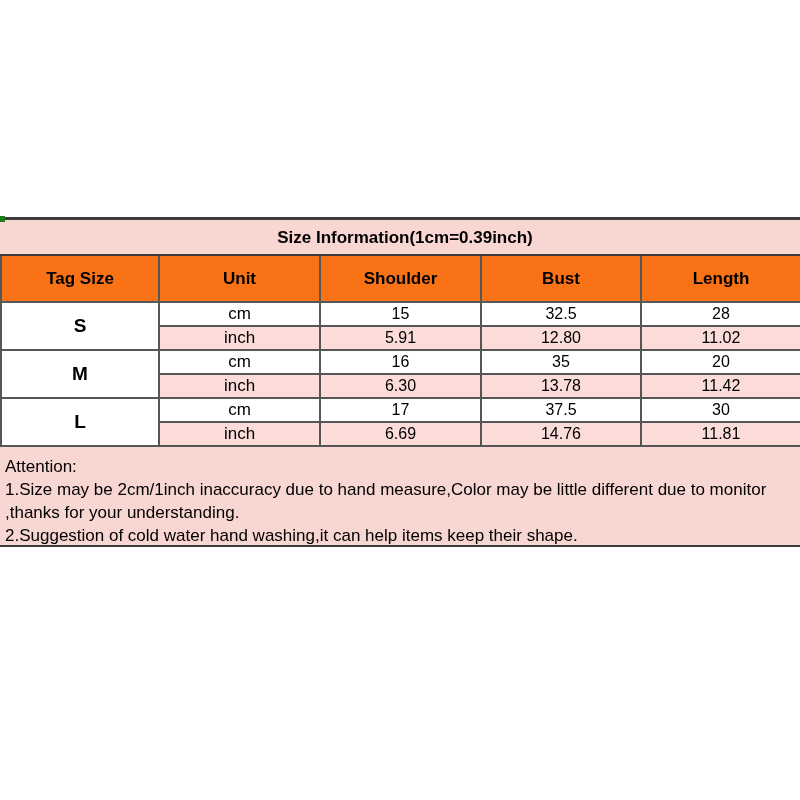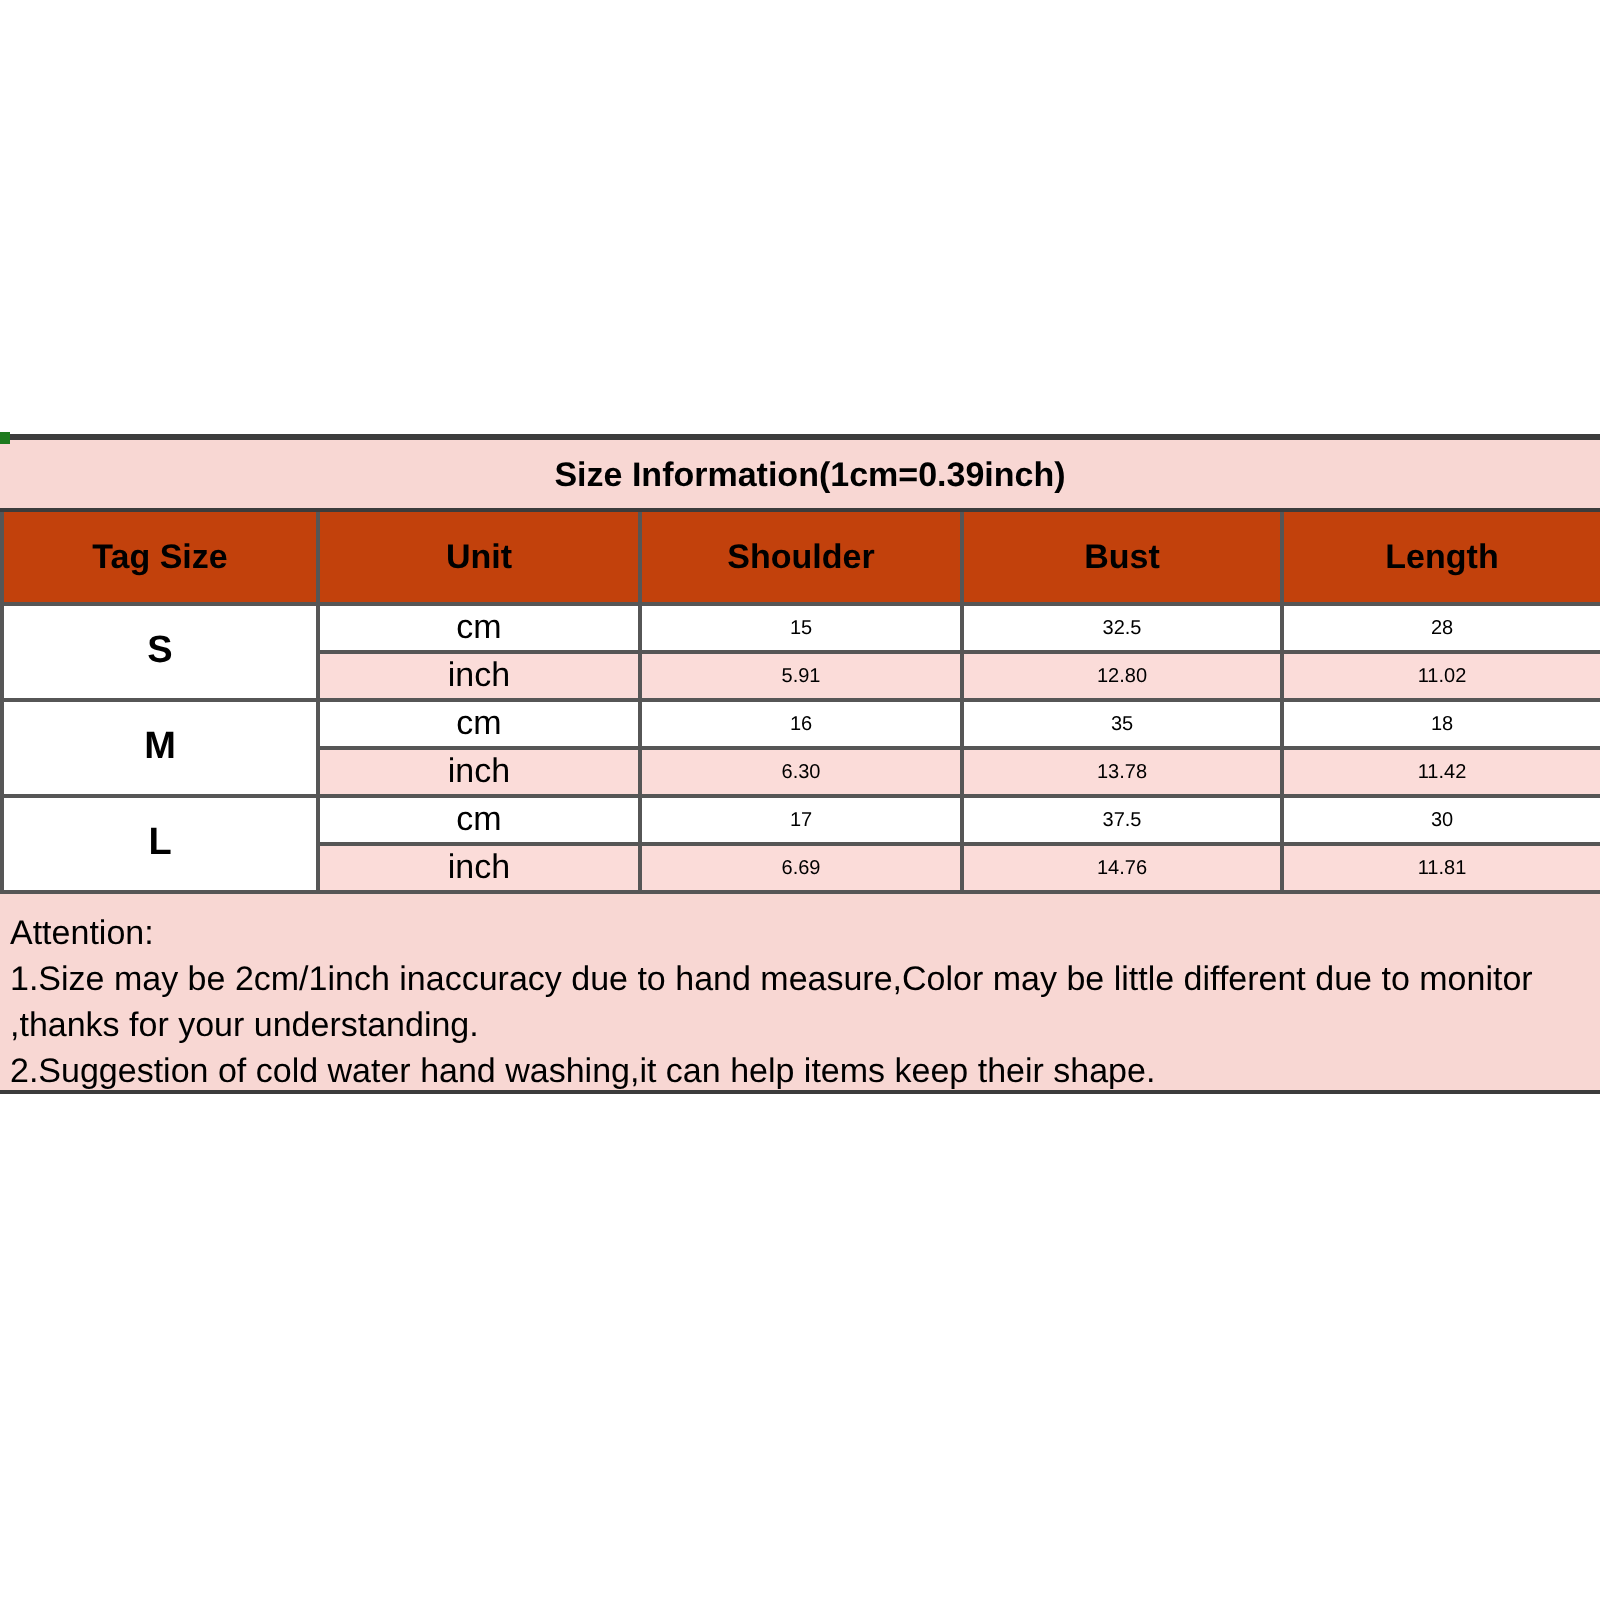--- a/index.html
+++ b/index.html
@@ -58,28 +58,28 @@
   }
   table.size-table th,
   table.size-table td {
     border: 2px solid #565656;
     text-align: center;
     padding: 0;
     overflow: hidden;
   }
   table.size-table th {
     border-top: none;
-    background: #c2410c;
+    background: #f97316;
     height: 45px;
     font-size: 17px;
     font-weight: bold;
   }
   table.size-table td {
     height: 22px;
-    font-size: 10px;
+    font-size: 16px;
     background: #ffffff;
   }
   table.size-table td.tag-cell {
     font-weight: bold;
     font-size: 19px;
     background: #ffffff;
   }
   table.size-table tr.inch-row td {
     background: #fbdcd9;
   }
@@ -135,21 +135,21 @@
         <td class="unit-cell">inch</td>
         <td>5.91</td>
         <td>12.80</td>
         <td>11.02</td>
       </tr>
       <tr class="cm-row">
         <td class="tag-cell" rowspan="2">M</td>
         <td class="unit-cell">cm</td>
         <td>16</td>
         <td>35</td>
-        <td>18</td>
+        <td>20</td>
       </tr>
       <tr class="inch-row">
         <td class="unit-cell">inch</td>
         <td>6.30</td>
         <td>13.78</td>
         <td>11.42</td>
       </tr>
       <tr class="cm-row">
         <td class="tag-cell" rowspan="2">L</td>
         <td class="unit-cell">cm</td>

